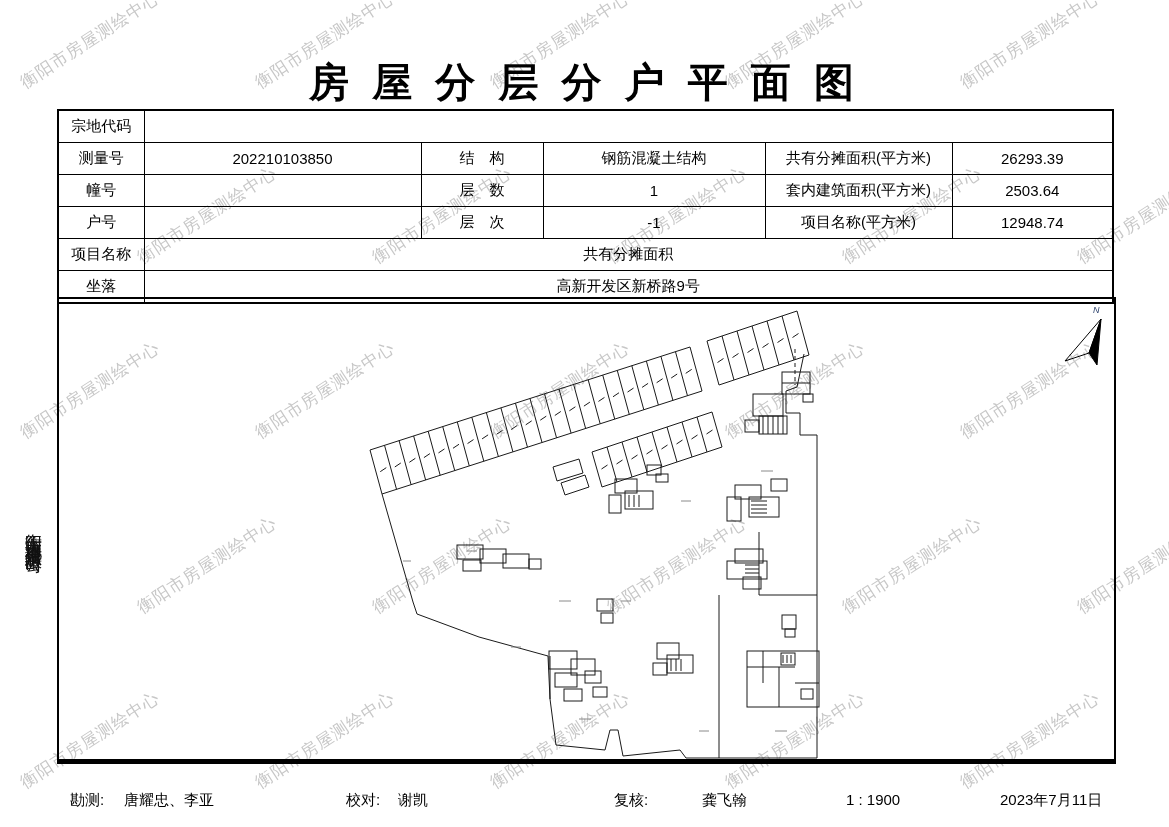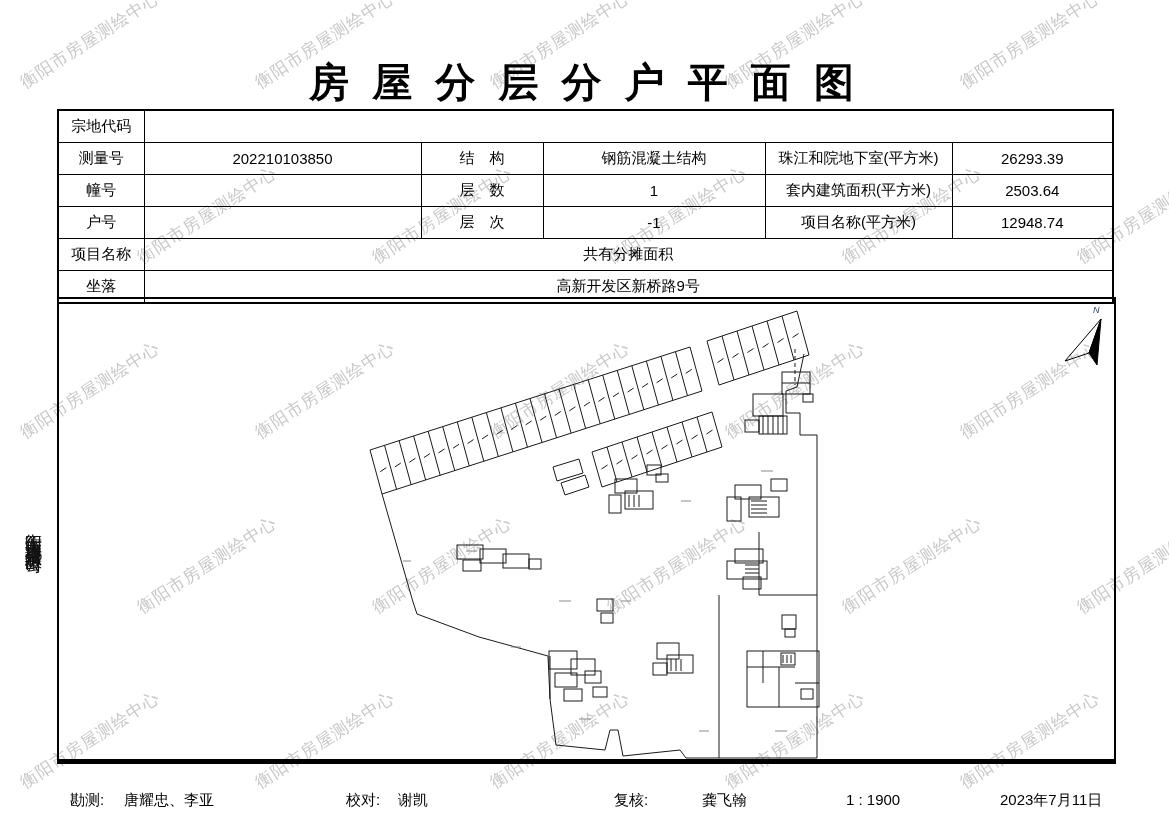--- a/index.html
+++ b/index.html
@@ -99,21 +99,21 @@
   <tbody>
       <tr>
     <td>宗地代码</td>
     <td colspan="5"></td>
   </tr>
   <tr>
     <td>测量号</td>
     <td>202210103850</td>
     <td>结　构</td>
     <td>钢筋混凝土结构</td>
-    <td>珠江和院地下室(平方米)</td>
+    <td>共有分摊面积(平方米)</td>
     <td>26293.39</td>
   </tr>
   <tr>
     <td>幢号</td>
     <td></td>
     <td>层　数</td>
     <td>1</td>
     <td>套内建筑面积(平方米)</td>
     <td>2503.64</td>
   </tr>

